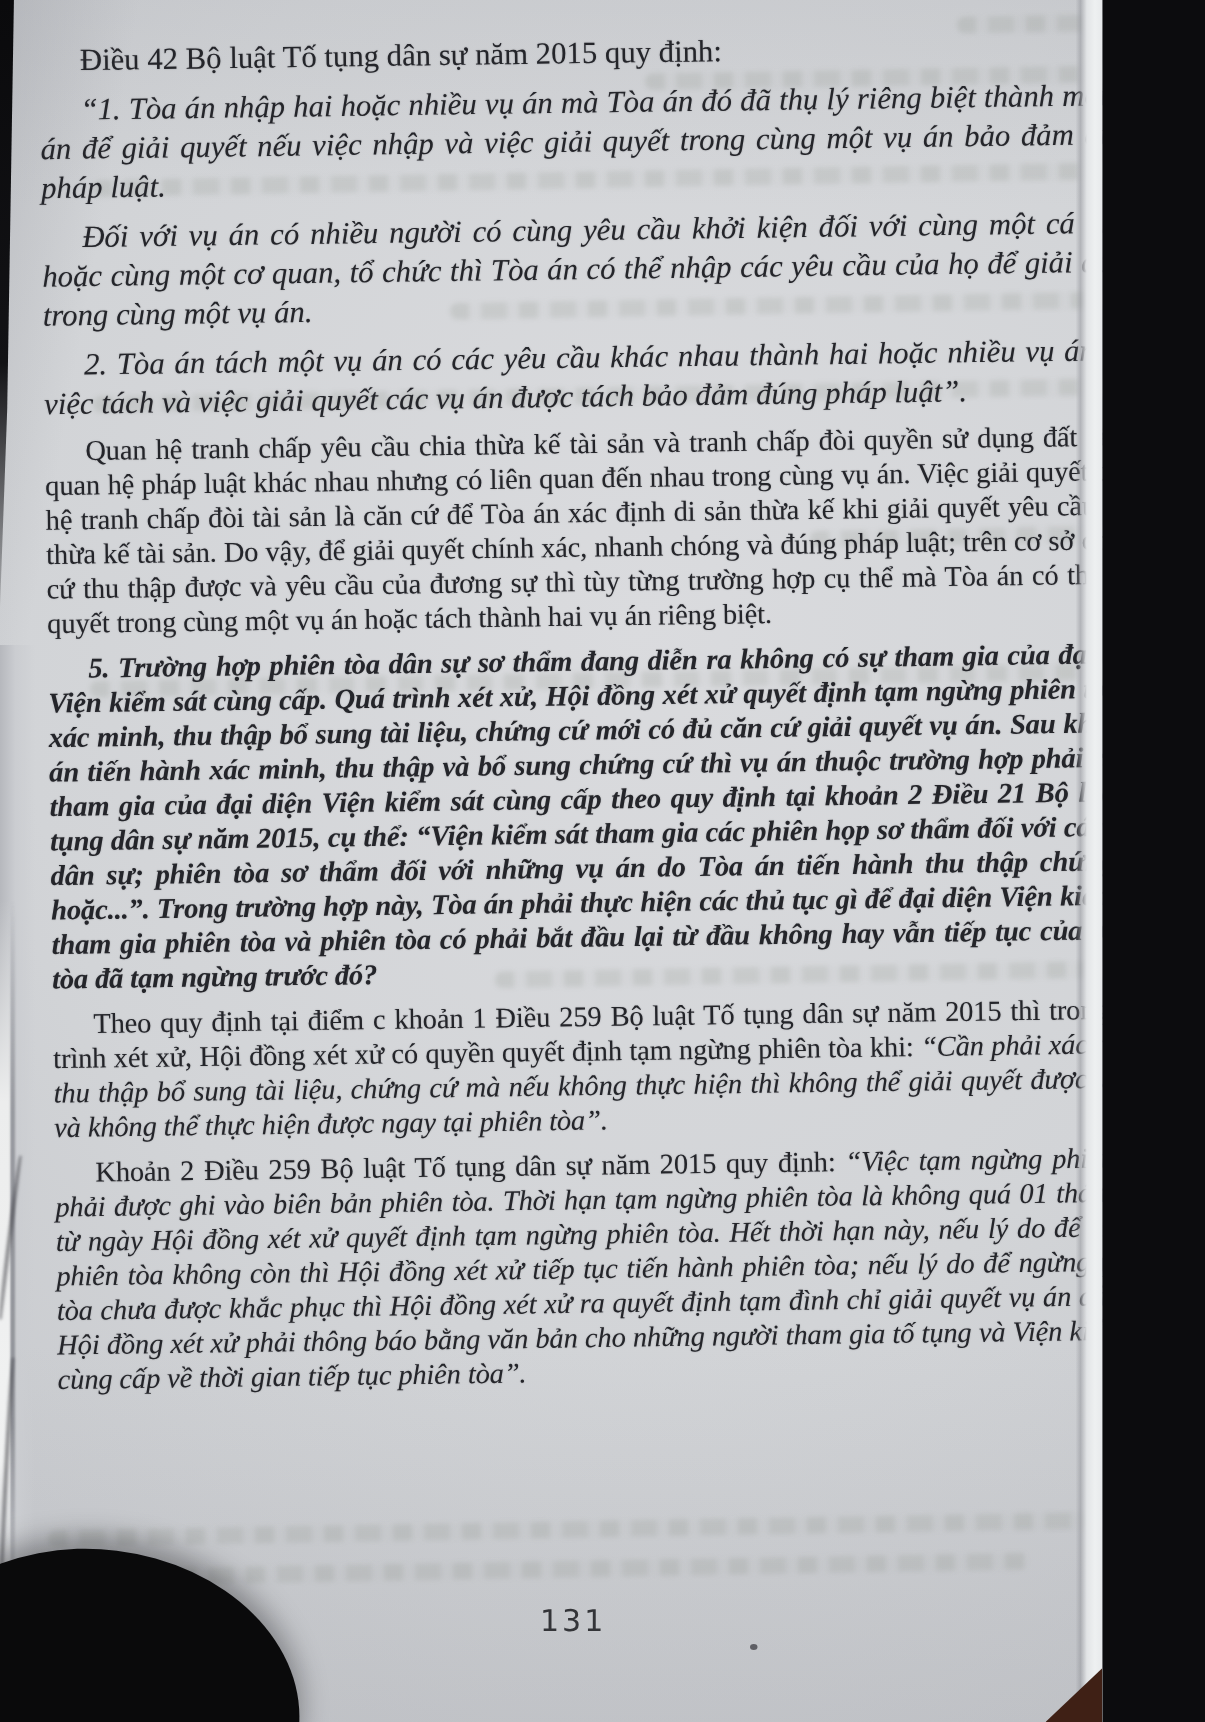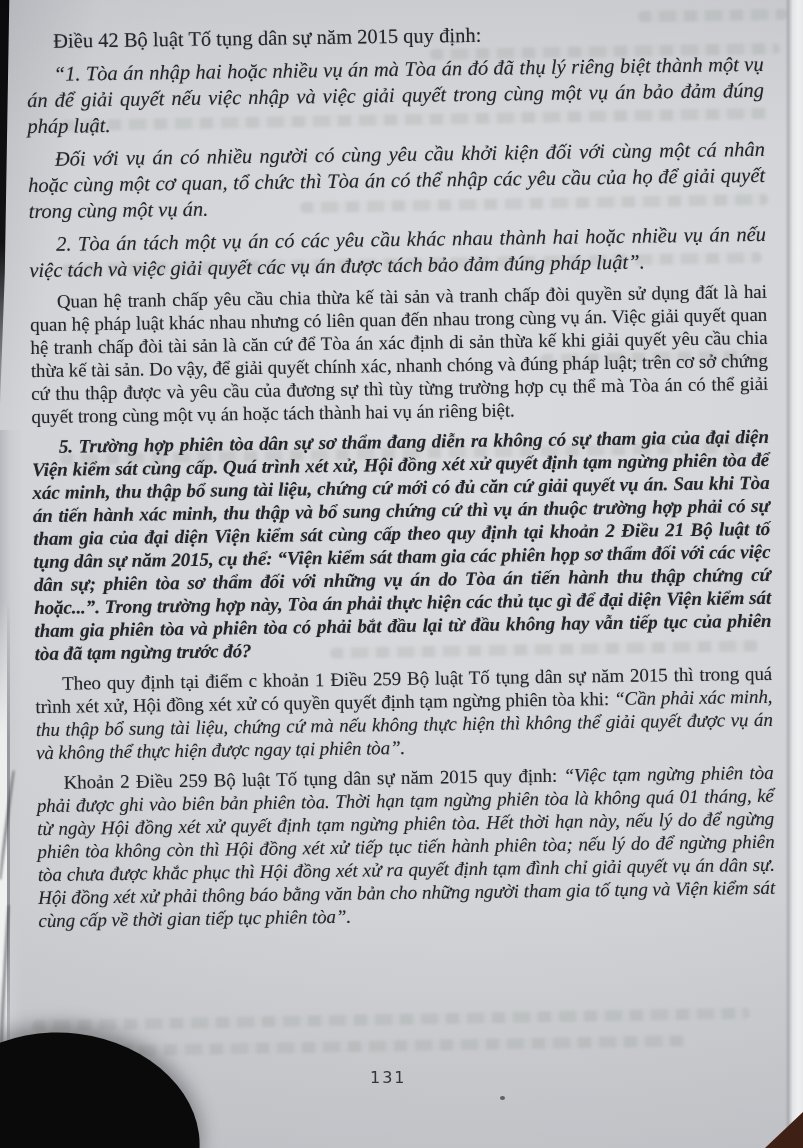--- a/index.html
+++ b/index.html
@@ -1,21 +1,21 @@
 <!DOCTYPE html>
 <html><head>
 <meta charset="utf-8">
 <style>
   html, body { margin:0; padding:0; }
   body {
     width:803px; height:1148px; overflow:hidden;
     background:#0c0c0e;
     font-family:"Liberation Serif","DejaVu Serif",serif;
   }
-  .photo { position:relative; width:803px; height:1148px; overflow:hidden; }
+  .photo { position:relative; width:735px; height:1148px; overflow:hidden; }
 
   
   .paper {
     position:absolute; inset:0;
     background:
       linear-gradient(100deg, rgba(150,152,158,0.35) 0%, rgba(150,152,158,0) 10%),
       linear-gradient(to bottom, rgba(160,162,168,0.18) 0%, rgba(160,162,168,0) 12%, rgba(160,162,168,0) 78%, rgba(160,162,168,0.22) 100%),
       radial-gradient(125% 95% at 58% 36%, #dadbde 0%, #d2d4d7 45%, #c7c9cd 76%, #b9bbc0 100%);
   }
 
@@ -95,23 +95,23 @@
   }
   .content p { margin:0 0 7px 0; text-indent:27px; }
   .sz-a { font-size:20.5px; line-height:26px; }
   .sz-b { font-size:19px;   line-height:23px; letter-spacing:-0.1px; }
   .q5   { margin-top:6px !important; }
   .it { font-style:italic; }
   .bi { font-style:italic; font-weight:bold; }
   .rm { font-style:normal; }
 
   .page-number {
-    position:absolute; left:370px; top:1068px;
+    position:absolute; left:360px; top:1068px;
     font-family:"DejaVu Sans","Liberation Sans",sans-serif;
-    font-size:16px; letter-spacing:2px; color:#333438;
+    font-size:20px; letter-spacing:2px; color:#333438;
   }
 </style>
 </head>
 <body>
 
 <div class="photo">
   <div class="paper">
 
     <div class="ghost g1"></div>
     <div class="ghost g2"></div>

